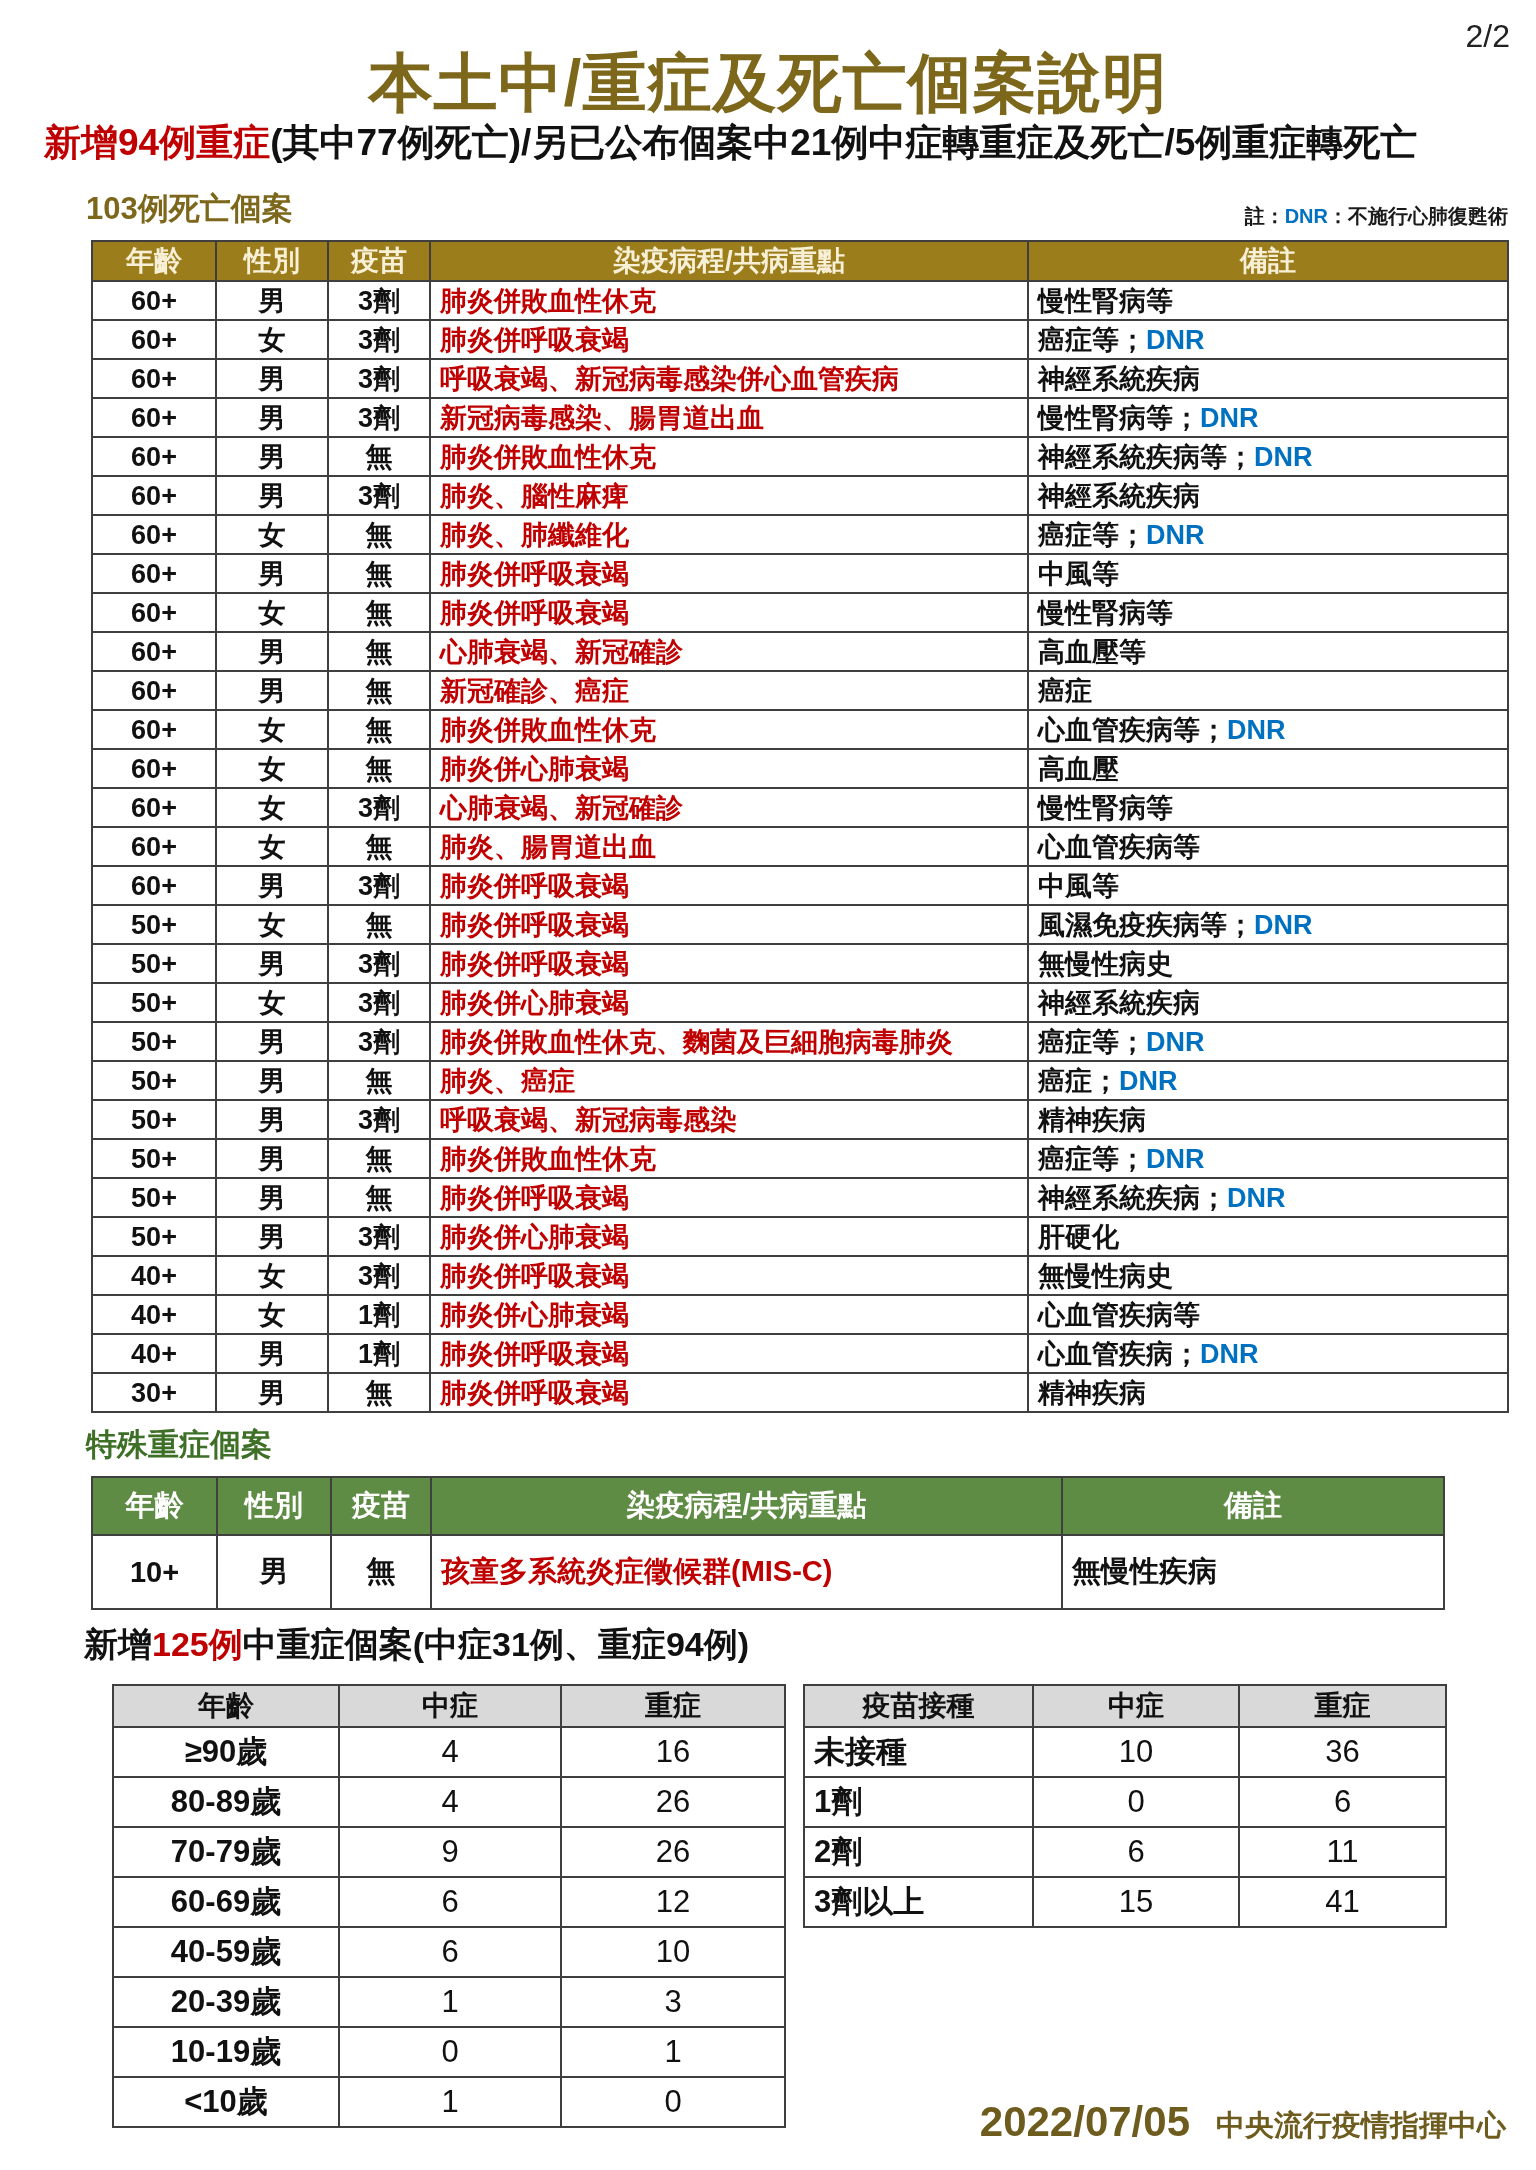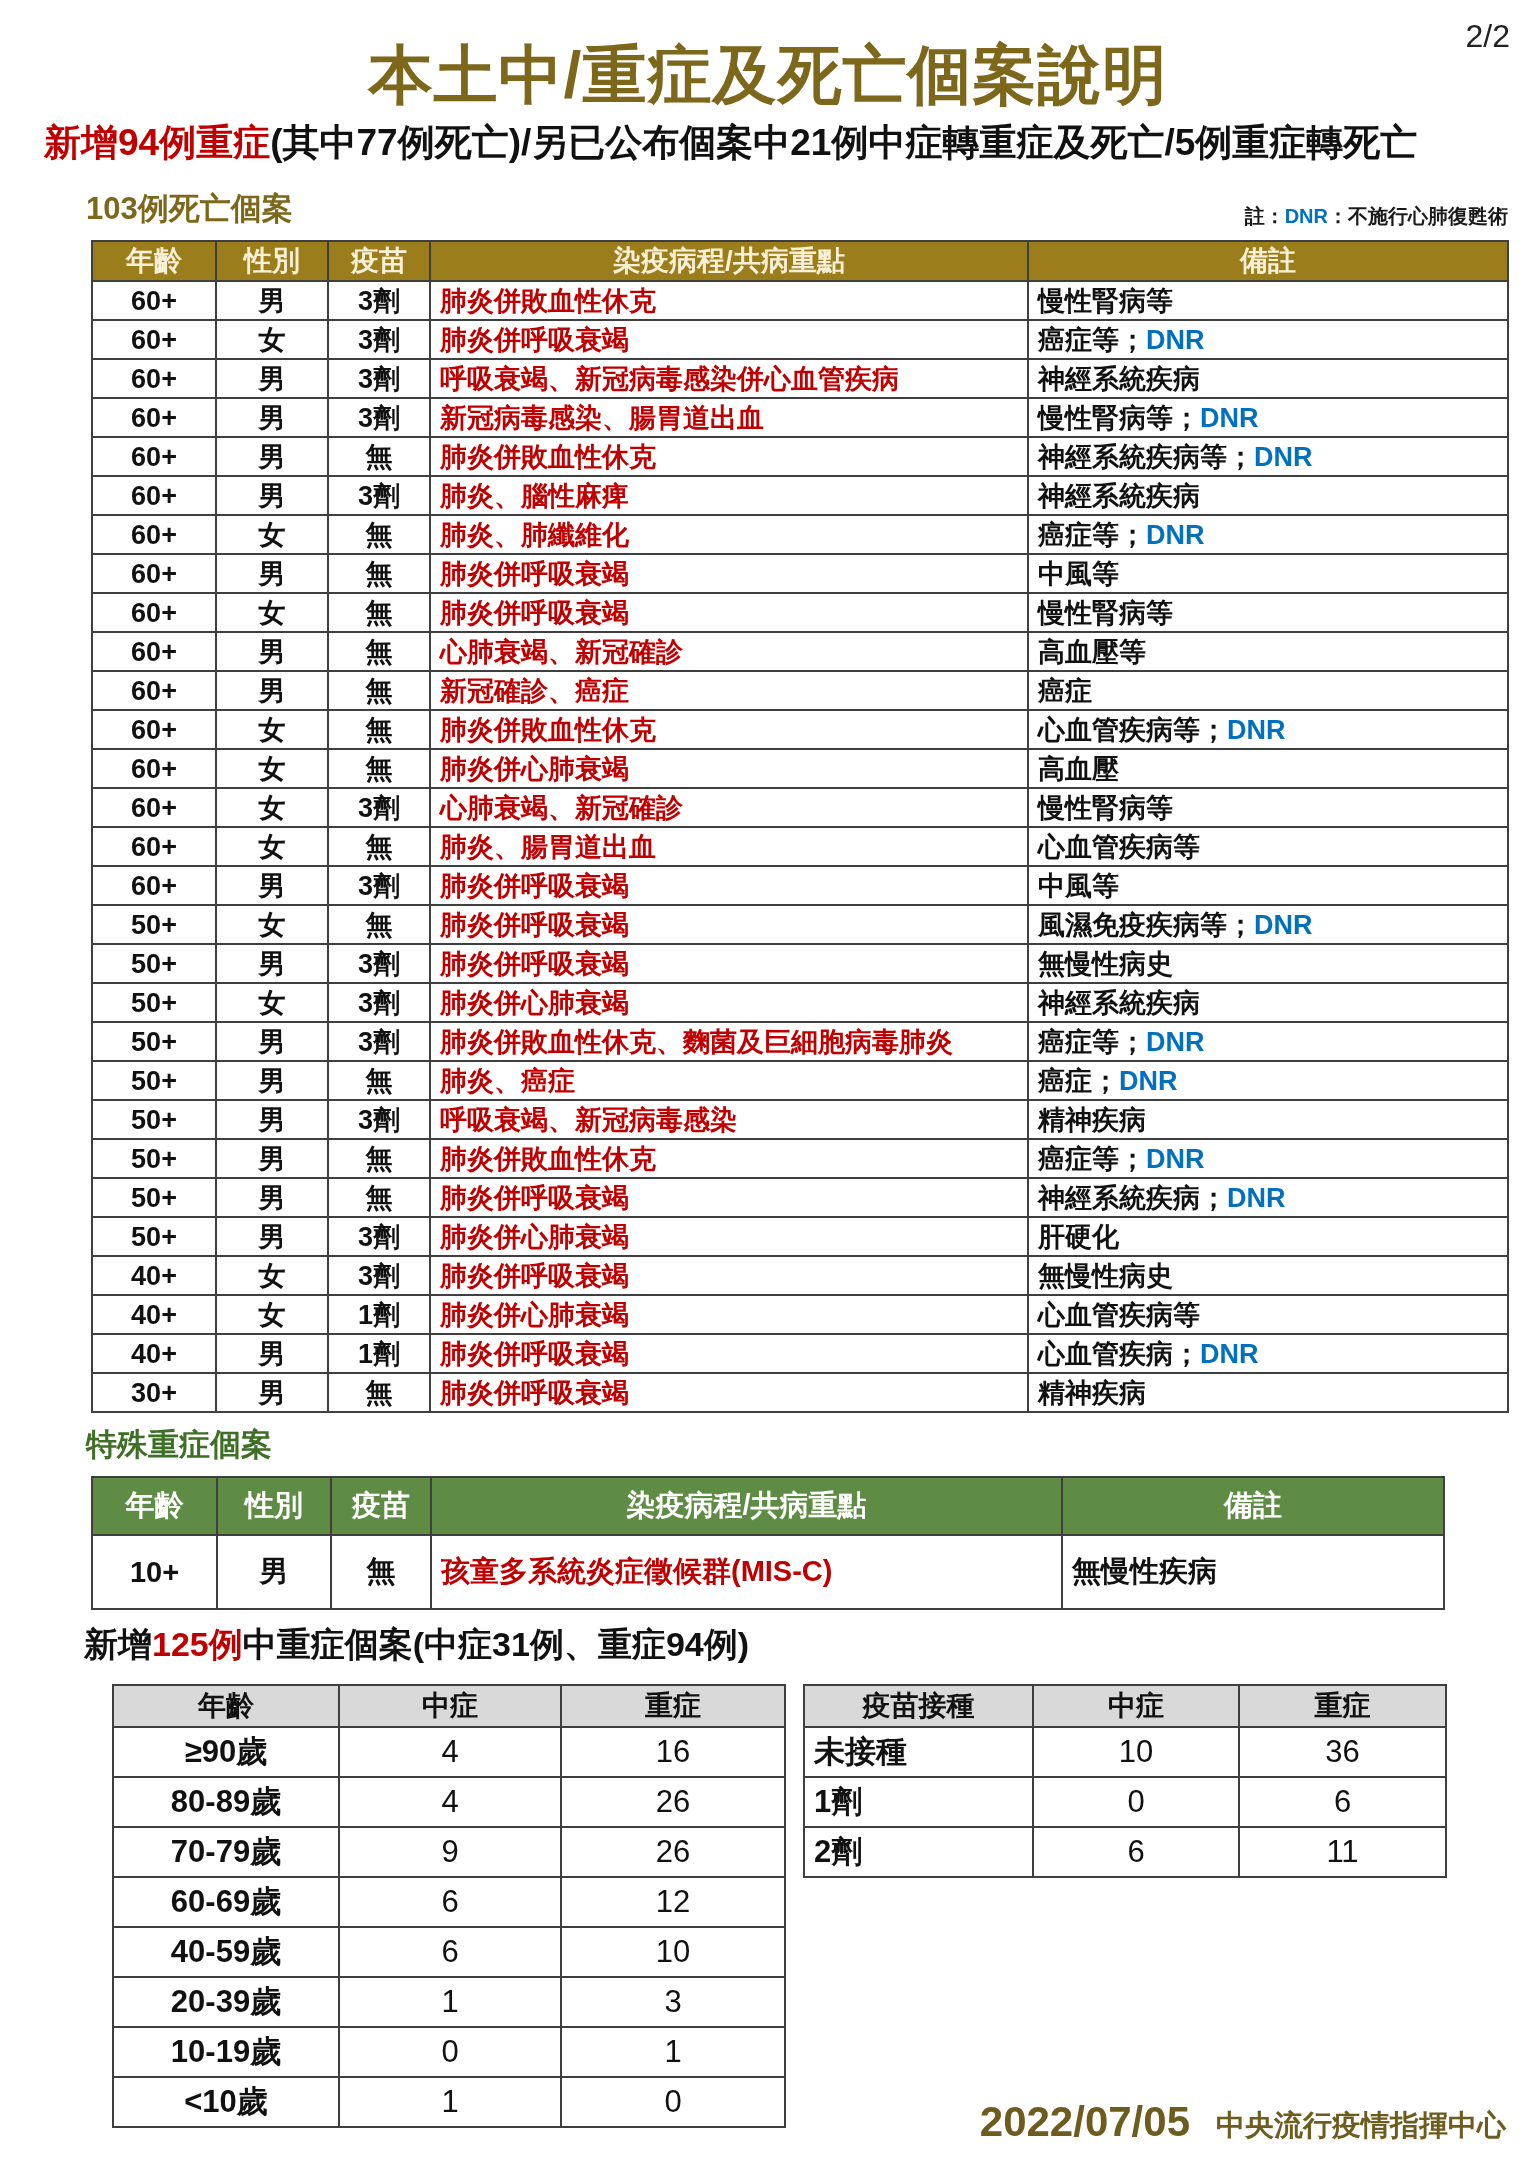--- a/index.html
+++ b/index.html
@@ -4,21 +4,21 @@
 <style>
   html,body{margin:0;padding:0;background:#e8e8e8;}
   .slide{
     position:relative;width:1536px;height:2170px;background:#ffffff;
     font-family:"Liberation Sans","DejaVu Sans",sans-serif;color:#111;
     overflow:hidden;margin:0 auto;
   }
   
   .page-num{position:absolute;top:18px;right:26px;font-size:32px;font-weight:400;color:#222;}
   .slide-title{
-    position:absolute;top:32px;left:0;width:100%;text-align:center;
+    position:absolute;top:40px;left:0;width:100%;text-align:center;
     font-size:64px;font-weight:bold;color:#7C671B;letter-spacing:1px;
   }
   .subtitle{
     position:absolute;top:118px;left:44px;width:1460px;
     font-size:37px;font-weight:bold;color:#111;white-space:nowrap;
   }
   .subtitle .hl{color:#C00000;margin-top:32px;}
   
   .death-head-row{
     position:absolute;top:188px;left:86px;width:1422px;
@@ -473,20 +473,25 @@
           <td class="num">0</td>
           <td class="num">6</td>
         </tr>
 
         <tr>
           <td class="lbl left">2劑</td>
           <td class="num">6</td>
           <td class="num">11</td>
         </tr>
 
+        <tr>
+          <td class="lbl left">3劑以上</td>
+          <td class="num">15</td>
+          <td class="num">41</td>
+        </tr>
       </tbody>
   </table>
 
   <div class="footer">
     <span class="date">2022/07/05</span>
     <span class="org">中央流行疫情指揮中心</span>
   </div>
 
 </div>
 

